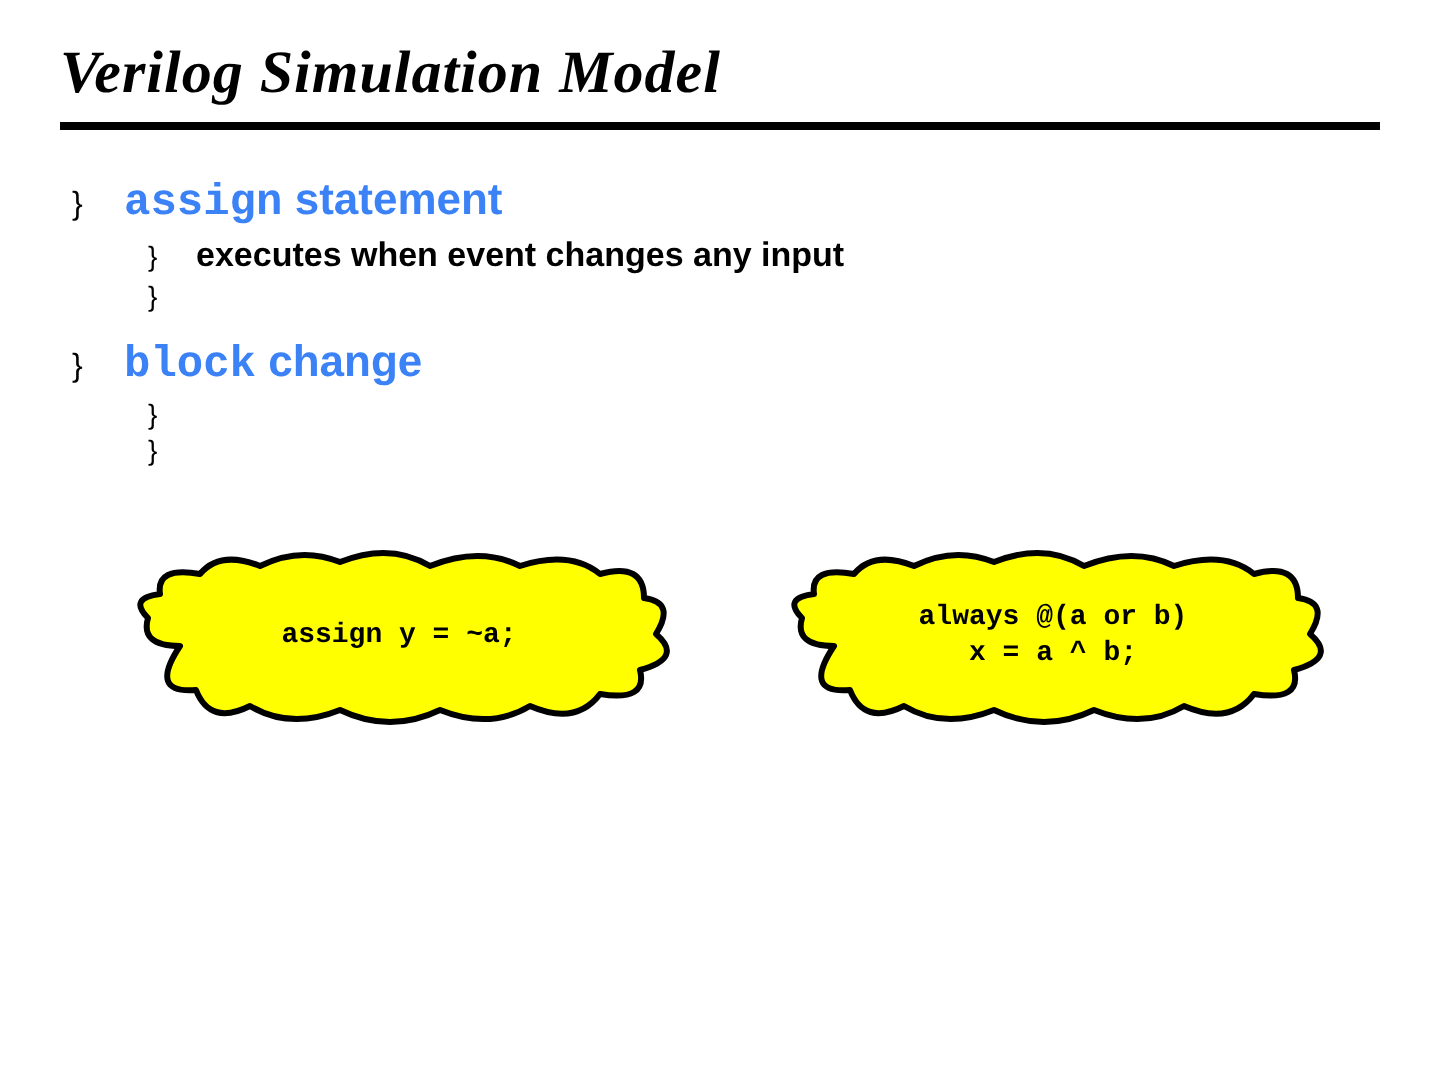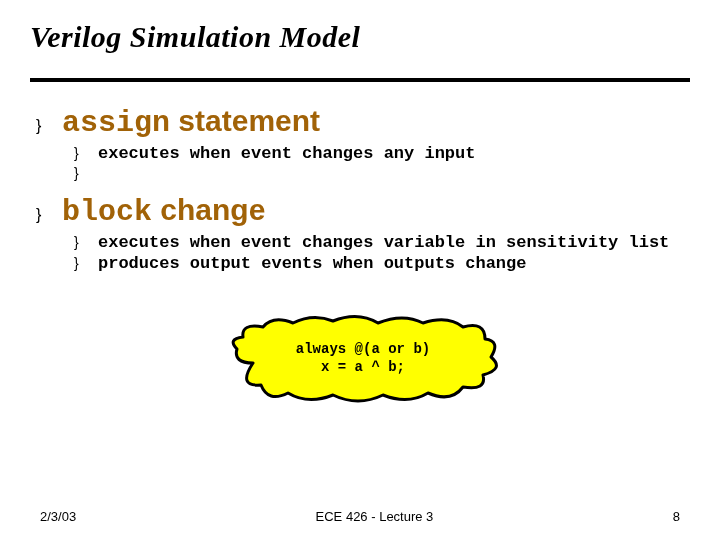--- a/index.html
+++ b/index.html
@@ -15,21 +15,21 @@
     width: 100%;
     height: 100%;
     padding: 20px 30px 0 30px;
     position: relative;
   }
   .title {
     font-size: 30px;
     font-weight: bold;
     font-style: italic;
     color: #000;
-    margin-bottom: 24px;
+    margin-bottom: 7px;
     font-family: "Times New Roman", Times, serif;
     letter-spacing: 0.5px;
   }
   .rule {
     height: 4px;
     background: #000;
     margin-bottom: 22px;
   }
   .content {
     padding-left: 6px;
@@ -40,23 +40,23 @@
     margin-bottom: 4px;
   }
   .item-l1 .bullet {
     font-family: Wingdings, Arial, sans-serif;
     font-size: 16px;
     color: #000;
     width: 26px;
     flex-shrink: 0;
   }
   .item-l1 .text {
-    font-size: 30px;
-    font-weight: bold;
-    color: #a16207;
+    font-size: 22px;
+    font-weight: bold;
+    color: #3b82f6;
   }
   .mono {
     font-family: "Courier New", Courier, monospace;
   }
   .sublist {
     margin: 4px 0 12px 38px;
   }
   .item-l2 {
     display: flex;
     align-items: baseline;
@@ -66,21 +66,20 @@
     font-family: Wingdings, Arial, sans-serif;
     font-size: 14px;
     color: #000;
     width: 24px;
     flex-shrink: 0;
   }
   .item-l2 .text {
     font-size: 17px;
     font-weight: bold;
     color: #000;
-    font-family: Liberation Mono, monospace;
   }
   .diagrams {
     display: flex;
     justify-content: space-around;
     align-items: center;
     margin-top: 40px;
   }
   .blob-wrap {
     position: relative;
     width: 280px;
@@ -149,30 +148,54 @@
 
     <div class="item-l1">
       <span class="bullet">}</span>
       <span class="text">
         <span class="mono">block</span><span> change</span>
       </span>
     </div>
     <div class="sublist">
       <div class="item-l2">
         <span class="bullet">}</span>
-        <span class="text">executes when event changes variable in sensitivity list</span>
-      </div>
-      <div class="item-l2">
-        <span class="bullet">}</span>
-        <span class="text">produces output events when outputs change</span>
+      </div>
+      <div class="item-l2">
+        <span class="bullet">}</span>
       </div>
     </div>
 
     <div class="diagrams">
 
+      <div class="blob-wrap">
+        <svg viewBox="0 0 280 90">
+          <path d="M30 50
+                   Q10 50 14 36
+                   Q4 26 20 24
+                   Q18 10 40 14
+                   Q50 2 70 10
+                   Q90 0 110 8
+                   Q135 -2 155 10
+                   Q180 0 200 10
+                   Q225 2 240 14
+                   Q262 8 262 26
+                   Q278 28 268 44
+                   Q282 56 260 62
+                   Q264 78 240 74
+                   Q228 90 205 80
+                   Q185 92 160 82
+                   Q135 94 110 82
+                   Q85 92 65 80
+                   Q45 90 38 72
+                   Q14 74 30 50 Z" fill="#ffff00" stroke="#000" stroke-width="3" stroke-linejoin="round"></path>
+        </svg>
+        <div class="blob-text">
+          <div>assign y = ~a;</div>
+        </div>
+      </div>
 
       <div class="blob-wrap">
         <svg viewBox="0 0 280 90">
           <path d="M30 50
                    Q10 50 14 36
                    Q4 26 20 24
                    Q18 10 40 14
                    Q50 2 70 10
                    Q90 0 110 8
                    Q135 -2 155 10
@@ -192,19 +215,14 @@
         <div class="blob-text">
           <div>always @(a or b)</div>
           <div>x = a ^ b;</div>
         </div>
       </div>
 
     </div>
 
   </div>
 
-  <div class="footer">
-    <span>2/3/03</span>
-    <span>ECE 426 - Lecture 3</span>
-    <span>8</span>
-  </div>
 
 </div>
 
 </body></html>

